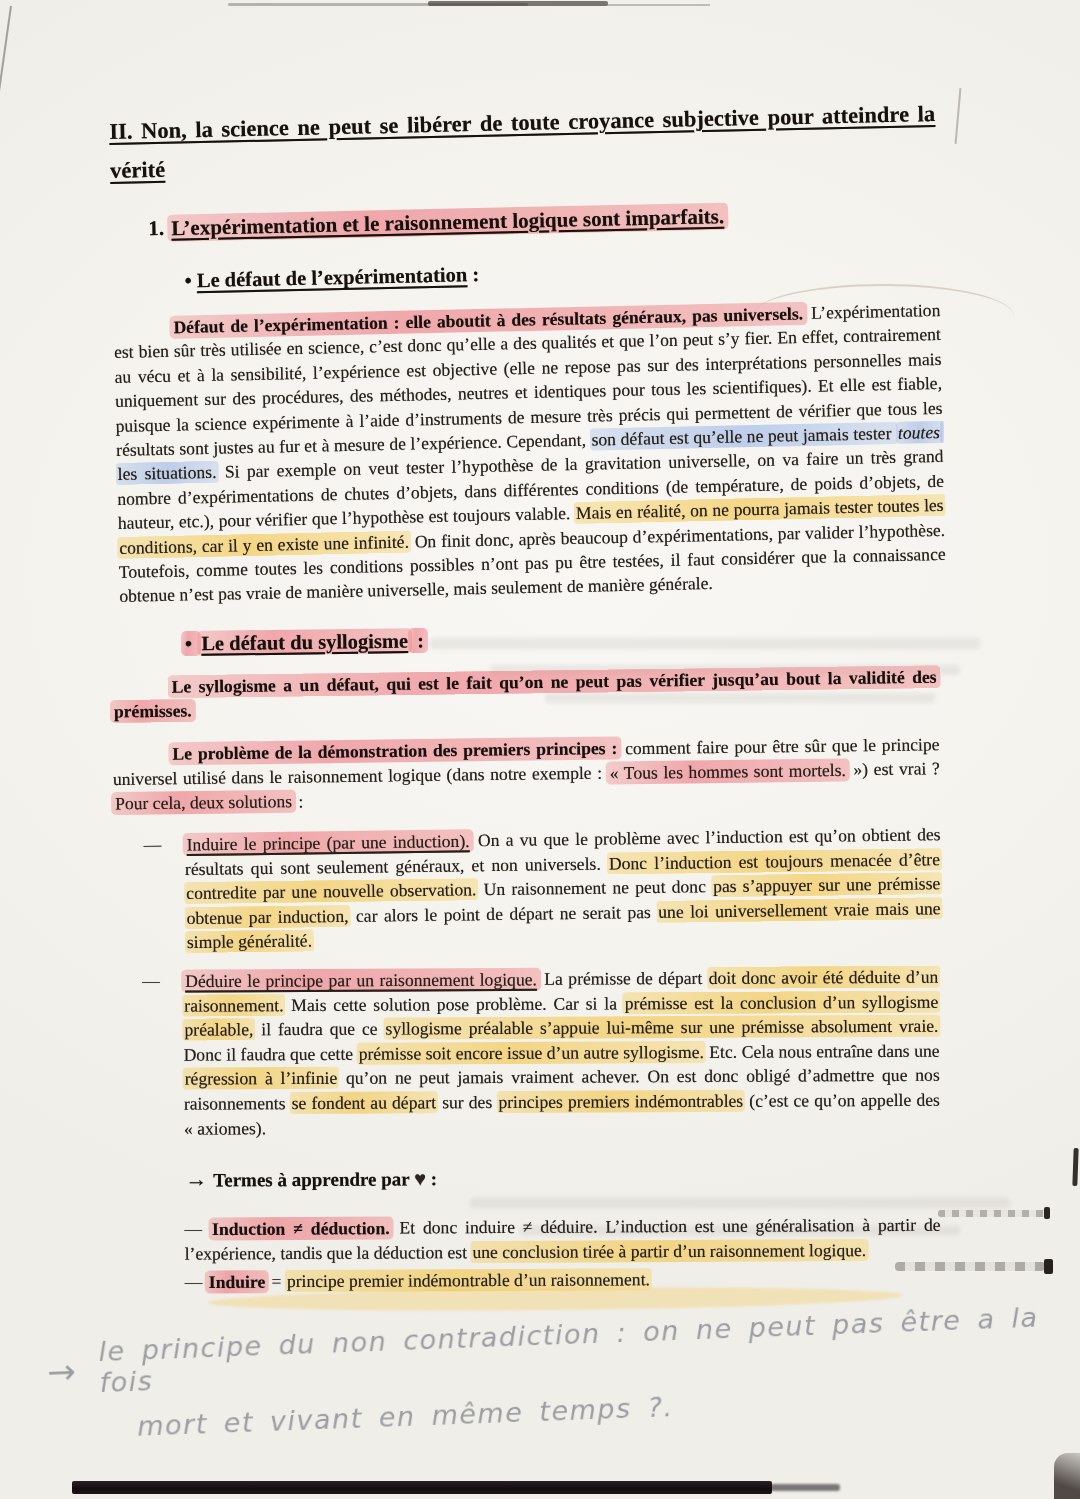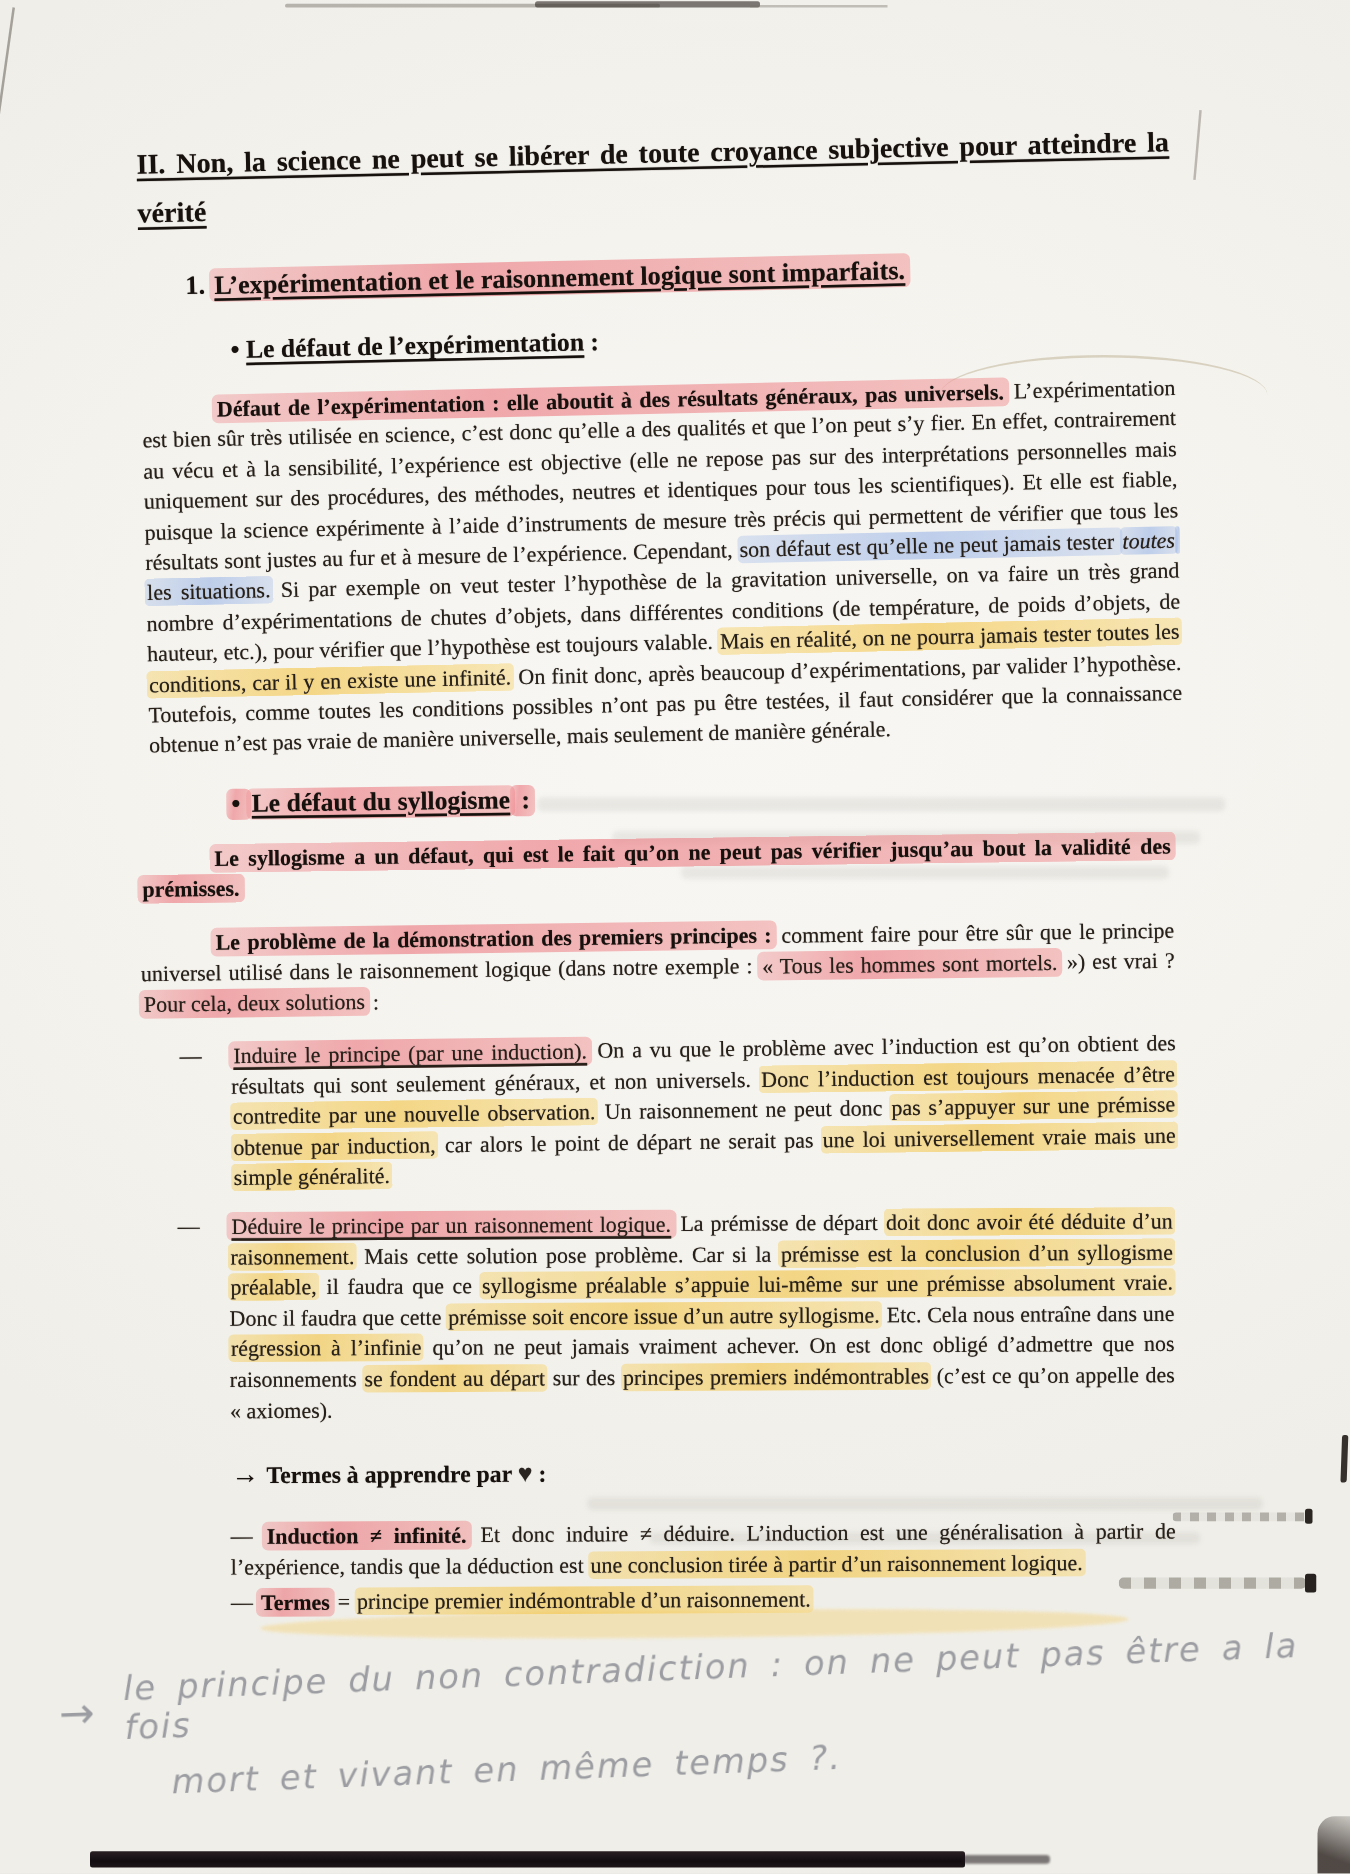--- a/index.html
+++ b/index.html
@@ -131,25 +131,25 @@
       <div class="ditem" style="margin-top:13px;">
         <span class="dash">—</span>
         <span><span class="u pink">Déduire le principe par un raisonnement logique.</span><span> La prémisse de départ </span><span class="yellow">doit donc avoir été déduite d’un raisonnement.</span><span> Mais cette solution pose problème. Car si la </span><span class="yellow">prémisse est la conclusion d’un syllogisme préalable,</span><span> il faudra que ce </span><span class="yellow">syllogisme préalable s’appuie lui-même sur une prémisse absolument vraie.</span><span> Donc il faudra que cette </span><span class="yellow">prémisse soit encore issue d’un autre syllogisme.</span><span> Etc. Cela nous entraîne dans une </span><span class="yellow">régression à l’infinie</span><span> qu’on ne peut jamais vraiment achever. On est donc obligé d’admettre que nos raisonnements </span><span class="yellow">se fondent au départ</span><span> sur des </span><span class="yellow">principes premiers indémontrables</span><span> (c’est ce qu’on appelle des « axiomes).</span></span>
       </div>
       <div class="termes">
         <span class="arr">→</span><span>Termes à apprendre par</span>
         <span class="heart">♥</span><span> :</span>
       </div>
       <div class="titem">
         <span class="dash">—</span>
-        <span><span class="b pink">Induction ≠ infinité.</span><span> Et donc induire ≠ déduire. L’induction est une généralisation à partir de l’expérience, tandis que la déduction est </span><span class="yellow">une conclusion tirée à partir d’un raisonnement logique.</span></span>
+        <span><span class="b pink">Induction ≠ déduction.</span><span> Et donc induire ≠ déduire. L’induction est une généralisation à partir de l’expérience, tandis que la déduction est </span><span class="yellow">une conclusion tirée à partir d’un raisonnement logique.</span></span>
       </div>
       <div class="titem">
         <span class="dash">—</span>
-        <span><span class="b pink">Termes</span><span> = </span><span class="yellow">principe premier indémontrable d’un raisonnement.</span></span>
+        <span><span class="b pink">Induire</span><span> = </span><span class="yellow">principe premier indémontrable d’un raisonnement.</span></span>
       </div>
     </div>
 
   </div>
 
   <div class="hand">
     <span class="harr">→</span>
     <div class="hl1">le principe du non contradiction : on ne peut pas être a la fois</div>
     <div class="hl2">mort et vivant en même temps ?.</div>
   </div>

